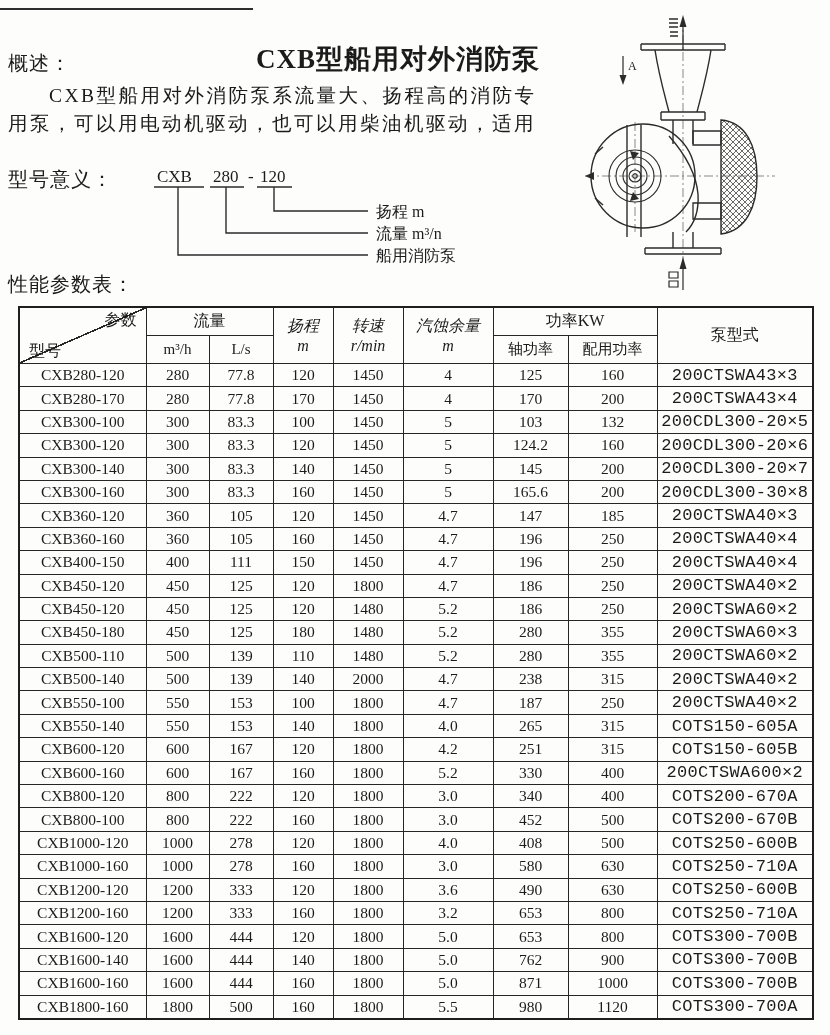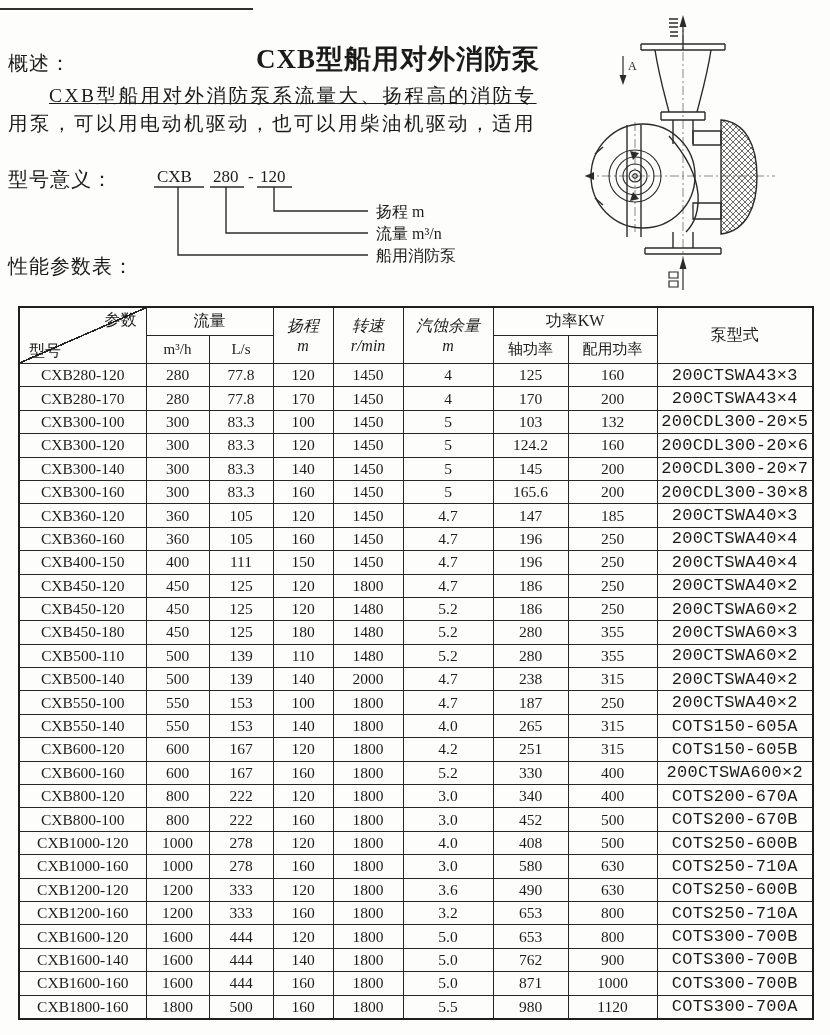--- a/index.html
+++ b/index.html
@@ -5,24 +5,24 @@
   html,body{margin:0;padding:0;background:#ffffff;}
   .page{
     position:relative;width:830px;height:1035px;background:#fdfdfc;
     font-family:"Liberation Serif","DejaVu Serif",serif;color:#1b1b1b;overflow:hidden;
   }
   .top-rule{position:absolute;left:0;top:8px;width:253px;height:2px;background:#2e2e2e;}
   .title{position:absolute;left:256px;top:1px;font-size:27px;font-weight:bold;letter-spacing:1px;white-space:nowrap;margin-top:40px;}
   .h-bold{position:absolute;left:8px;font-size:20px;font-weight:normal;letter-spacing:1px;white-space:nowrap;}
   .h-overview{top:50px;}
   .h-model{top:166px;}
-  .h-table{top:253px;}
+  .h-table{top:271px;}
   .para{position:absolute;left:8px;top:82px;width:578px;font-size:19.5px;line-height:28px;letter-spacing:2.5px;}
   .para .ln{white-space:nowrap;}
-  .para .ln:first-child{padding-left:41px;text-decoration:underline;}
+  .para .ln:first-child{padding-left:41px;}
   .model-svg{position:absolute;left:140px;top:163px;}
   .pump-svg{position:absolute;left:583px;top:4px;}
   svg text{font-family:"Liberation Serif","DejaVu Serif",serif;fill:#1b1b1b;}
 
   table.perf{
     position:absolute;left:18px;top:306px;width:794px;
     border-collapse:collapse;table-layout:fixed;
     font-size:15.5px;text-align:center;
   }
   table.perf th,table.perf td{border:1.5px solid #262626;padding:0;overflow:hidden;white-space:nowrap;}

